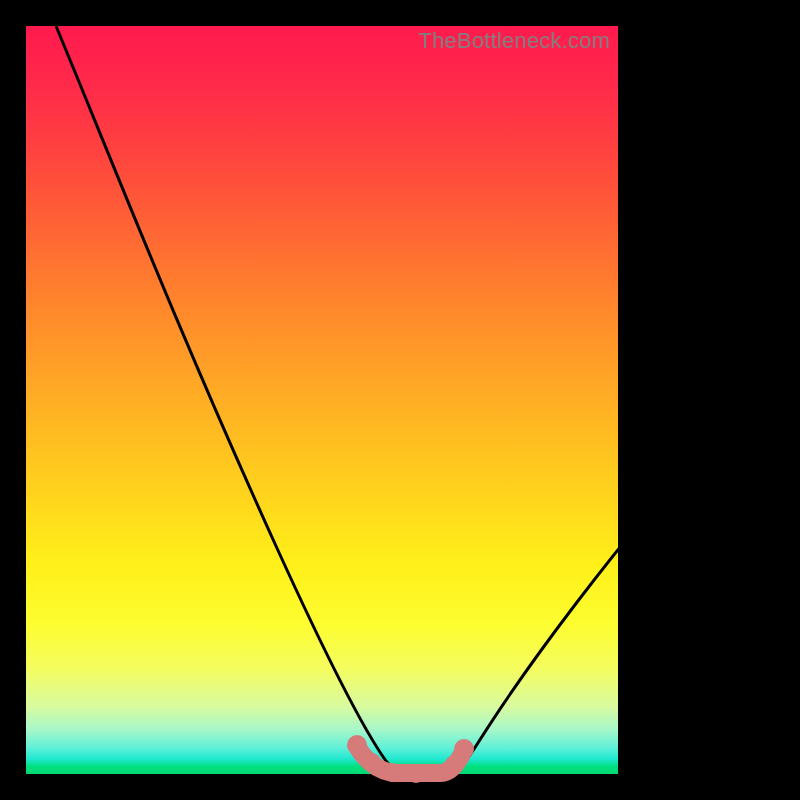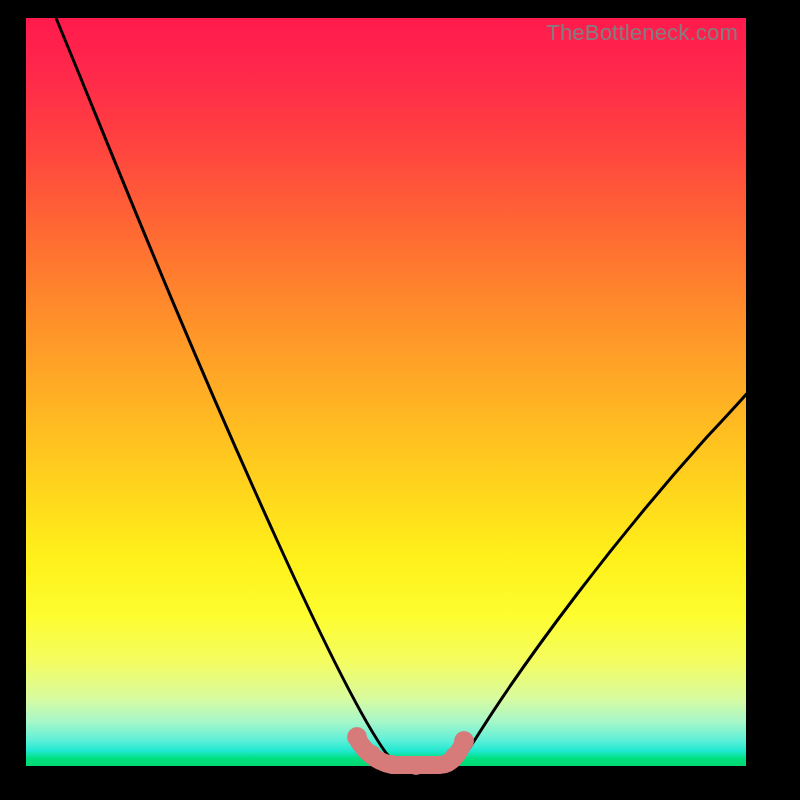--- a/index.html
+++ b/index.html
@@ -6,22 +6,22 @@
   html, body { width: 800px; height: 800px; overflow: hidden; background: #000; }
   .frame {
     position: relative;
     width: 800px;
     height: 800px;
     background: #000;
   }
   .plot {
     position: absolute;
     left: 26px;
-    top: 18px;
-    width: 720px;
+    top: 26px;
+    width: 592px;
     height: 748px;
     background: linear-gradient(to bottom,
       #ff1a4d 0%,
       #ff2a4a 8%,
       #ff4040 16%,
       #ff5a38 24%,
       #ff7530 32%,
       #ff8f2a 40%,
       #ffa826 48%,
       #ffc020 56%,

